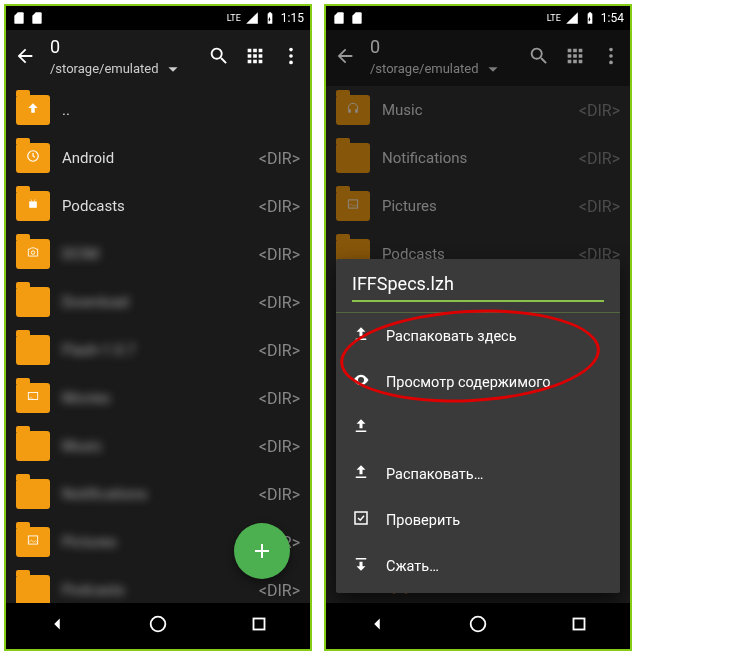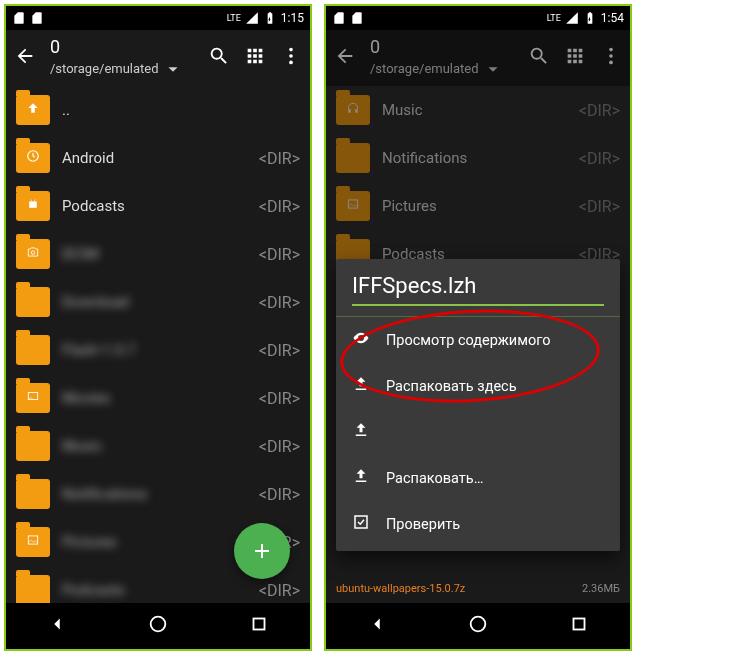--- a/index.html
+++ b/index.html
@@ -118,21 +118,21 @@
     top: 253px;
     background: #3a3a3a;
     border-radius: 2px;
     box-shadow: 0 8px 20px rgba(0,0,0,0.6);
     z-index: 50;
     color: #fff;
     padding-bottom: 4px;
   }
   .ctxmenu .ctx-title {
     padding: 14px 16px 10px;
-    font-size: 22px;
+    font-size: 18px;
     border-bottom: 1px solid #8bc34a55;
   }
   .ctxmenu .ctx-title::after{
     content:"";
     display:block;
     height:2px;
     background:#8bc34a;
     margin-top:6px;
     width:100%;
   }
@@ -432,51 +432,58 @@
   <div class="bottom-note">
     <span>ubuntu-wallpapers-15.0.7z</span>
     <span class="sz">2.36МБ</span>
   </div>
 
   <div class="ctxmenu">
     <div class="ctx-title">IFFSpecs.lzh</div>
     <div id="ctx-items">
         <div class="ctx-item">
           <span><svg viewBox="0 0 24 24" fill="#fff">
+              <path d="M12 3l6 6h-4v6h-4V9H6z"></path>
+              <rect x="5" y="18" width="14" height="2"></rect>
+            </svg></span>
+          <span>Распаковать здесь</span>
+        </div>
+        <div class="ctx-item">
+          <span><svg viewBox="0 0 24 24" fill="#fff">
               <path d="M12 5C6 5 2 12 2 12s4 7 10 7 10-7 10-7-4-7-10-7zm0 11a4 4 0 110-8 4 4 0 010 8z"></path>
             </svg></span>
           <span>Просмотр содержимого</span>
         </div>
         <div class="ctx-item">
           <span><svg viewBox="0 0 24 24" fill="#fff">
               <path d="M12 3l6 6h-4v6h-4V9H6z"></path>
               <rect x="5" y="18" width="14" height="2"></rect>
             </svg></span>
-          <span>Распаковать здесь</span>
         </div>
         <div class="ctx-item">
           <span><svg viewBox="0 0 24 24" fill="#fff">
               <path d="M12 3l6 6h-4v6h-4V9H6z"></path>
               <rect x="5" y="18" width="14" height="2"></rect>
             </svg></span>
-        </div>
-        <div class="ctx-item">
-          <span><svg viewBox="0 0 24 24" fill="#fff">
-              <path d="M12 3l6 6h-4v6h-4V9H6z"></path>
-              <rect x="5" y="18" width="14" height="2"></rect>
-            </svg></span>
           <span>Распаковать…</span>
         </div>
         <div class="ctx-item">
           <span><svg viewBox="0 0 24 24" fill="none" stroke="#fff" stroke-width="2">
               <rect x="4" y="4" width="16" height="16"></rect>
               <path d="M8 12l3 3 5-6"></path>
             </svg></span>
           <span>Проверить</span>
         </div>
+        <div class="ctx-item">
+          <span><svg viewBox="0 0 24 24" fill="#fff">
+              <path d="M12 21l-6-6h4V9h4v6h4z"></path>
+              <rect x="5" y="4" width="14" height="2"></rect>
+            </svg></span>
+          <span>Сжать…</span>
+        </div>
       </div>
   </div>
 
   <div class="highlight-ellipse" style="left:14px; top:304px; width:260px; height:92px; transform:rotate(-3deg);"></div>
 
   <div class="navbar">
     <span><svg viewBox="0 0 24 24" fill="#fff">
           <path d="M15 18l-6-6 6-6z"></path>
         </svg></span>
     <span><svg viewBox="0 0 24 24" fill="none" stroke="#fff" stroke-width="2">

